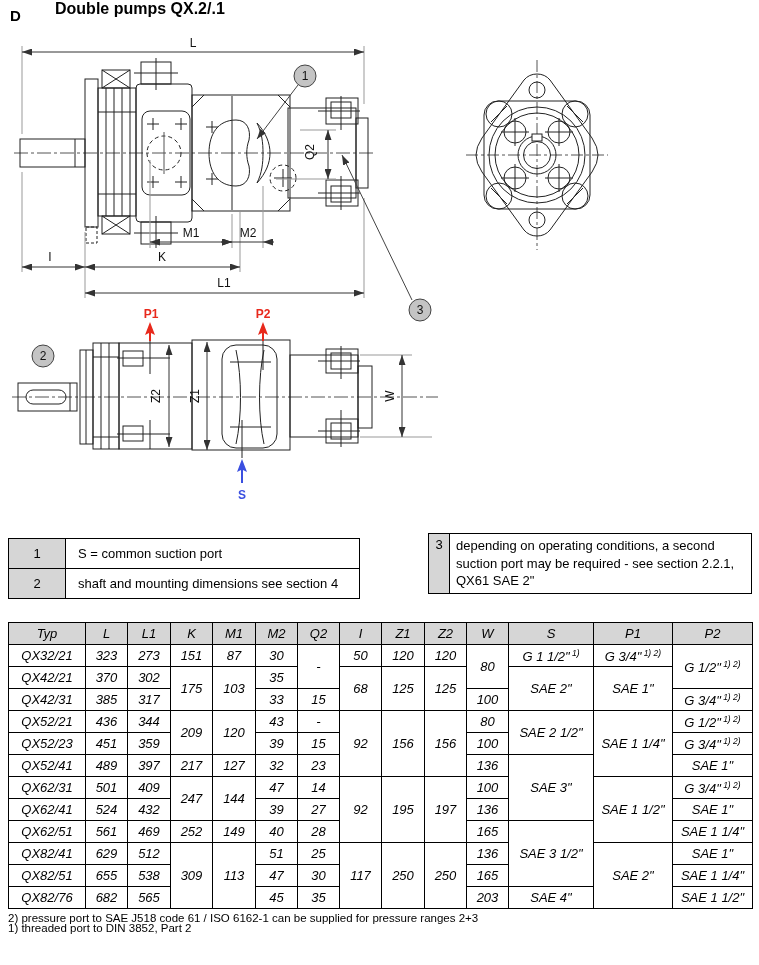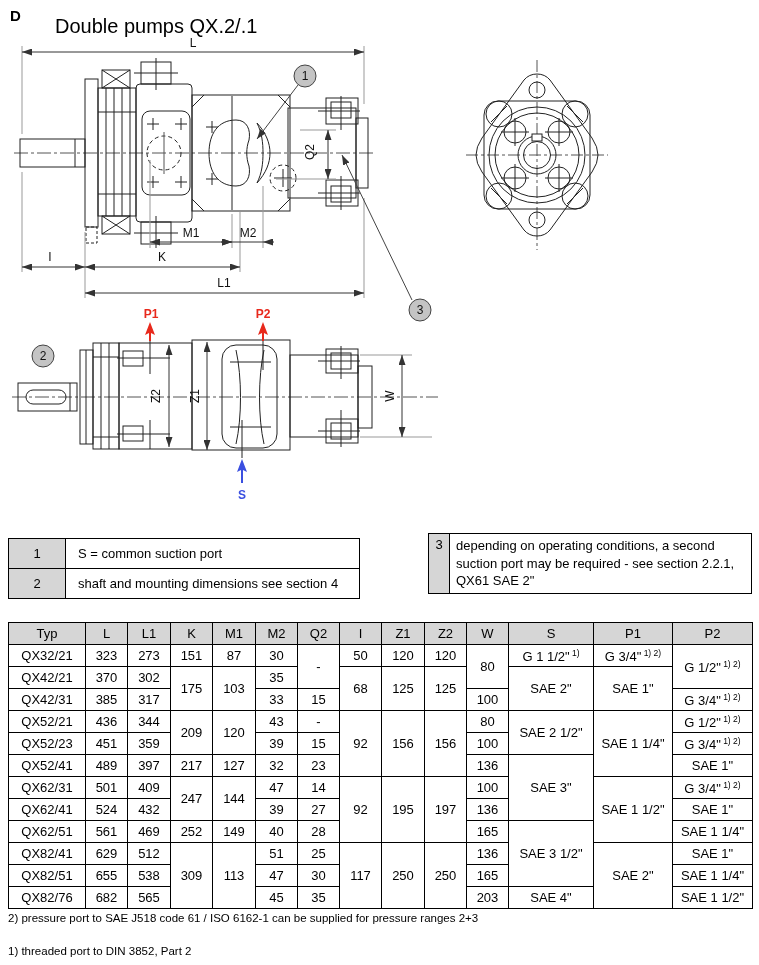--- a/index.html
+++ b/index.html
@@ -1,45 +1,45 @@
 <!DOCTYPE html>
 <html><head>
 <meta charset="utf-8">
 <style>
   html,body{margin:0;padding:0;background:#fff;}
   body{width:759px;height:965px;position:relative;font-family:"Liberation Sans",sans-serif;color:#000;}
   .abs{position:absolute;}
   .page-title-letter{left:10px;top:7px;font-size:15px;font-weight:bold;}
-  .page-title{left:55px;top:15px;font-size:20px;font-weight:normal;}
+  .page-title{left:55px;top:0;font-size:16px;font-weight:bold;}
 
   svg text{font-family:"Liberation Sans",sans-serif;font-size:12px;fill:#111;}
   svg .dimtxt{font-size:12px;}
   svg .porttxt{font-weight:bold;font-size:12px;}
   svg .callout-txt{font-size:12px;}
 
   
   .notebox{border-collapse:collapse;position:absolute;font-size:13px;}
   .notebox td{border:1px solid #000;vertical-align:middle;}
   .notebox .num{background:#d6d6d6;text-align:center;font-weight:normal;}
   #note-left{left:8px;top:538px;width:352px;}
   #note-left .num{width:54px;}
   #note-left td{height:27px;}
   #note-left .txt{padding-left:12px;}
   #note-right{left:428px;top:533px;width:324px;}
   #note-right .num{width:18px;vertical-align:top;padding-top:3px;}
   #note-right .txt{padding:3px 6px;line-height:1.35;}
 
   
-  #dims{position:absolute;left:8px;top:622px;border-collapse:collapse;table-layout:fixed;width:744px;font-size:13px;}
+  #dims{position:absolute;left:8px;top:622px;border-collapse:collapse;table-layout:fixed;width:744px;font-size:13px;font-style:italic;}
   #dims th,#dims td{border:1px solid #000;text-align:center;vertical-align:middle;padding:0 1px;height:21px;font-weight:normal;}
   #dims th{background:#d6d6d6;}
   #dims sup{font-size:8.5px;vertical-align:5px;letter-spacing:0px;}
 
   .footnote{left:8px;font-size:11.5px;}
-  #fn1{top:922px;margin-top:23px;}
+  #fn1{top:922px;}
   #fn2{top:912px;}
 </style>
 </head>
 <body>
 
 <div class="abs page-title-letter">D</div>
 <div class="abs page-title">Double pumps QX.2/.1</div>
 
 <svg class="abs" style="left:0;top:30px;" width="759" height="500" viewBox="0 30 759 500">
   <defs>

